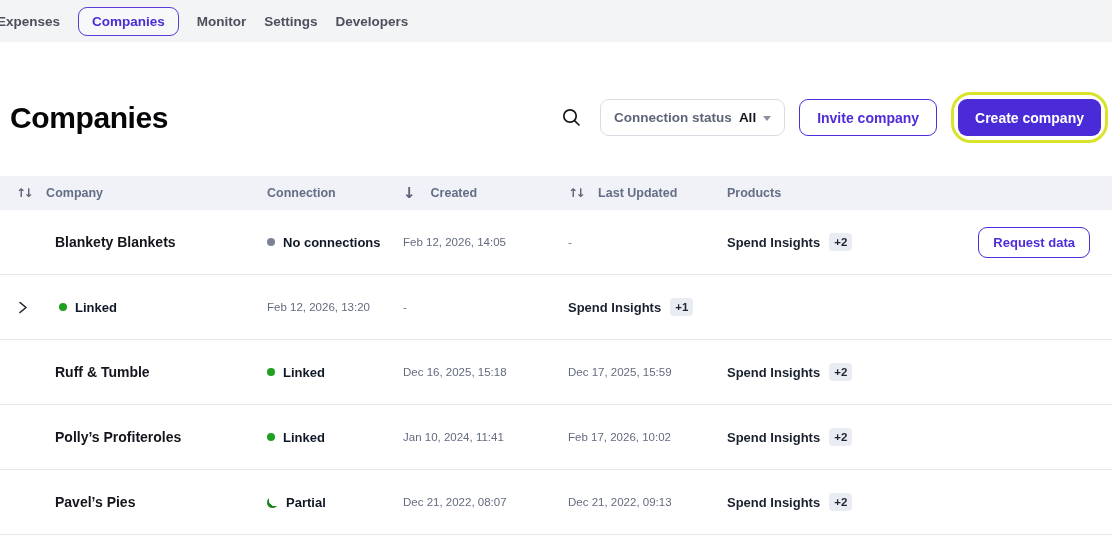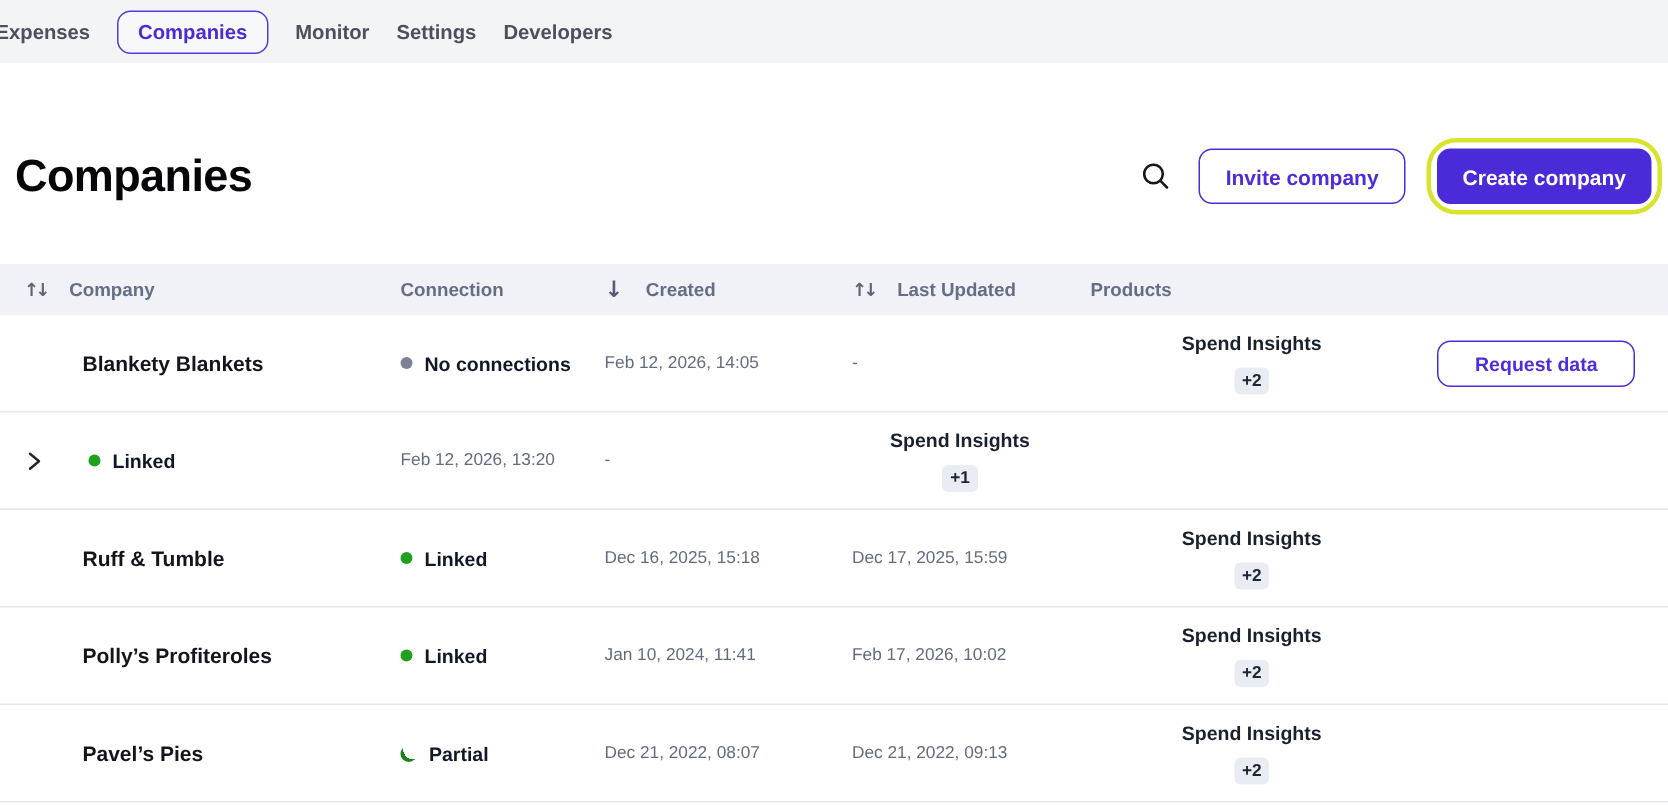--- a/index.html
+++ b/index.html
@@ -60,28 +60,28 @@
   .c-conn { gap:8px; padding-left:15px; }
   .dot { width:8px; height:8px; border-radius:50%; flex:0 0 auto; }
   .dot-none   { background:#7a8294; }
   .dot-linked { background:#1fa11f; }
   .crescent { width:11px; height:11px; border-radius:50%; flex:0 0 auto;
               background:radial-gradient(circle at 78% 22%,
                          rgba(0,0,0,0) 0 56%, #18851c 57%); }
   .stext { font-size:13px; font-weight:600; color:#101827; white-space:nowrap; }
   .c-date { font-size:11.5px; font-weight:500; color:#636b7e; padding-left:15px;
             white-space:nowrap; }
-  .c-prod { gap:9px; padding-left:15px;flex-direction:column; }
+  .c-prod { gap:9px; padding-left:15px; }
   .ptext { font-size:13px; font-weight:600; color:#19202e; white-space:nowrap; }
   .badge { background:#e9ecf2; border-radius:4px; font-size:11.5px; font-weight:800;
            color:#1d2433; padding:3px 5px; }
   .c-act { justify-content:flex-end; padding-right:22px; }
   .btn-row { height:31px; background:#fff; border:1.7px solid #4f2bd9;
              border-radius:9px; color:#4f2bd9; font-weight:800; font-size:13px;
-             padding:0 24px; cursor:pointer;
+             padding:0 14px; cursor:pointer;
              font-family:"Liberation Sans", sans-serif; }
   svg { display:block; }
 </style>
 </head>
 <body>
 
 <div class="topnav">
   <span class="nav-item first">Expenses</span>
   <span class="nav-item nav-tab-active">Companies</span>
   <span class="nav-item">Monitor</span>
@@ -93,20 +93,25 @@
   <div class="page-title">Companies</div>
 
   <div class="hero-right">
     <span class="search-btn">
       <svg width="19" height="19" viewBox="0 0 19 19" fill="none">
         <circle cx="8" cy="8" r="6.2" stroke="#16161d" stroke-width="1.7"></circle>
         <line x1="12.8" y1="12.8" x2="17" y2="17" stroke="#16161d" stroke-width="1.7" stroke-linecap="round"></line>
       </svg>
     </span>
 
+    <div class="filter-select">
+      <span class="filter-label">Connection status</span>
+      <span class="filter-value">All</span>
+      <span class="caret-down"></span>
+    </div>
 
     <button class="btn-outline">Invite company</button>
 
     <div class="highlight-ring">
       <button class="btn-primary">Create company</button>
     </div>
   </div>
 </div>
 
 <div class="table">

